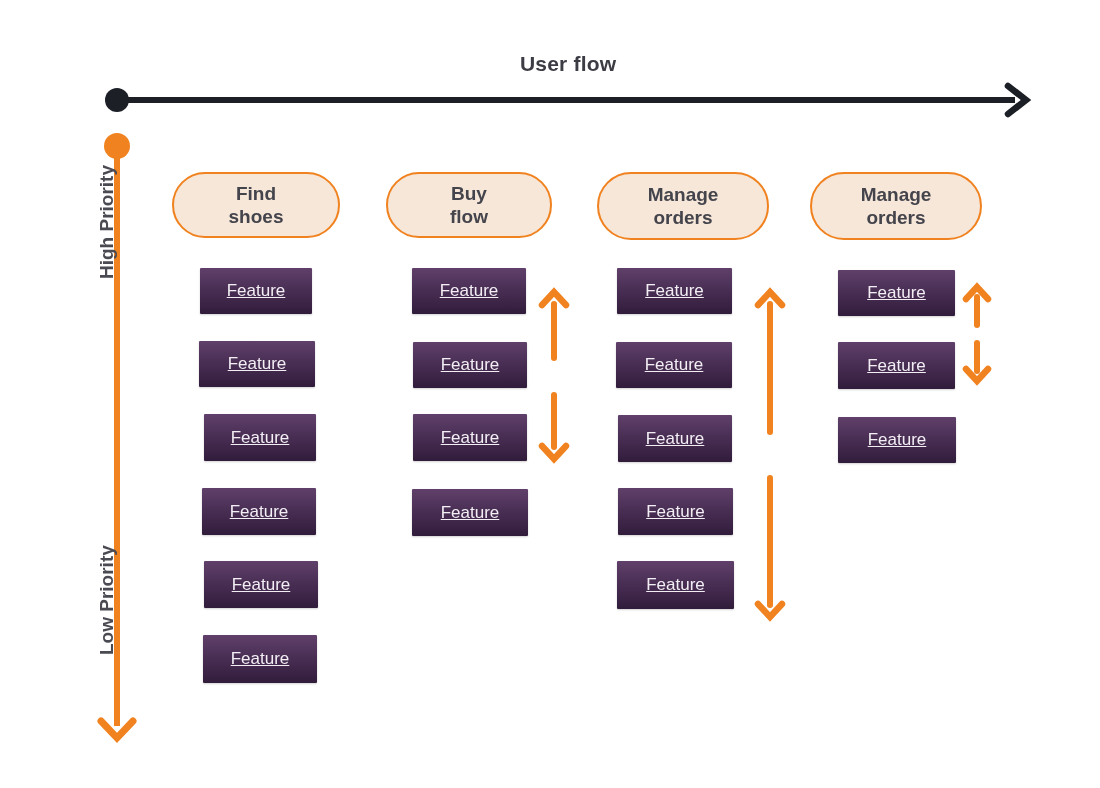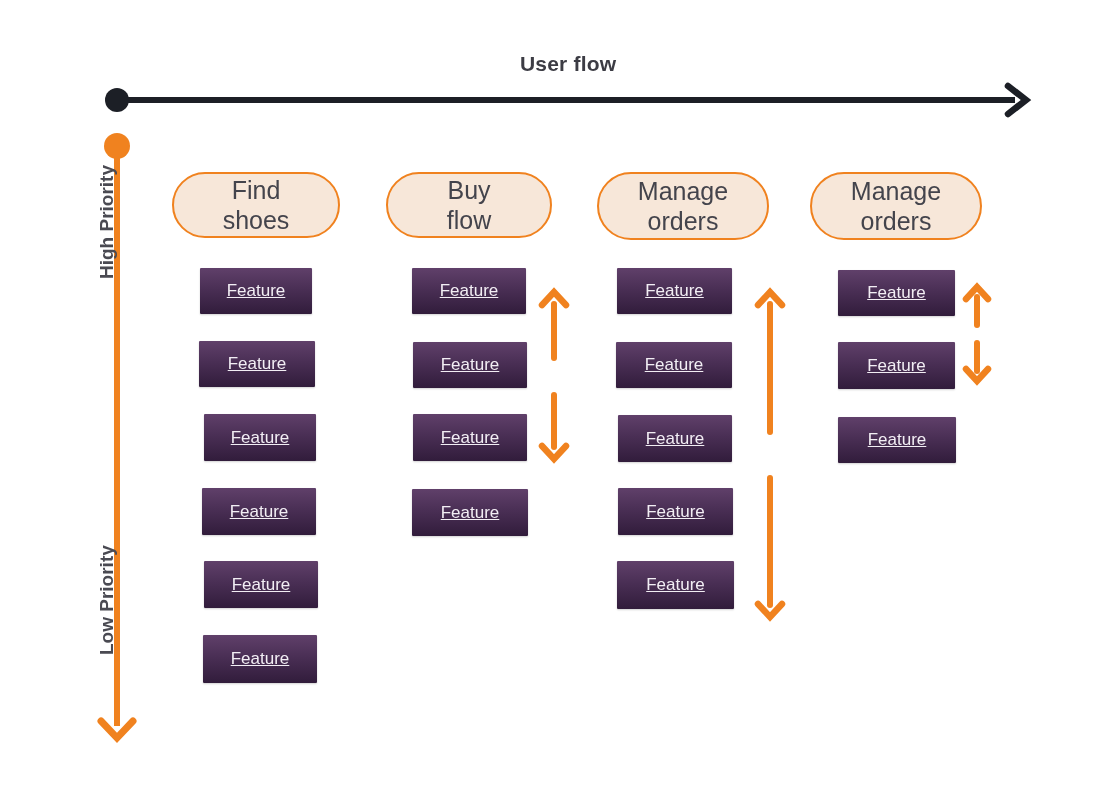--- a/index.html
+++ b/index.html
@@ -49,23 +49,24 @@
 
   
   .pill{
     position:absolute;
     box-sizing:border-box;
     background:#f7e7d9;
     border:2.5px solid #f0821f;
     border-radius:40px;
     display:flex;align-items:center;justify-content:center;
     text-align:center;
-    font-size:25px;line-height:1.22;
+    font-size:19px;line-height:1.22;
     color:#44444c;
     white-space:pre-line;
+    font-weight:bold;
   }
 
   
   .feature{
     position:absolute;
     box-sizing:border-box;
     background:linear-gradient(180deg,#60406a 0%,#4a2f55 45%,#311c3b 100%);
     color:#f2eef4;
     font-size:17px;
     display:flex;align-items:center;justify-content:center;

